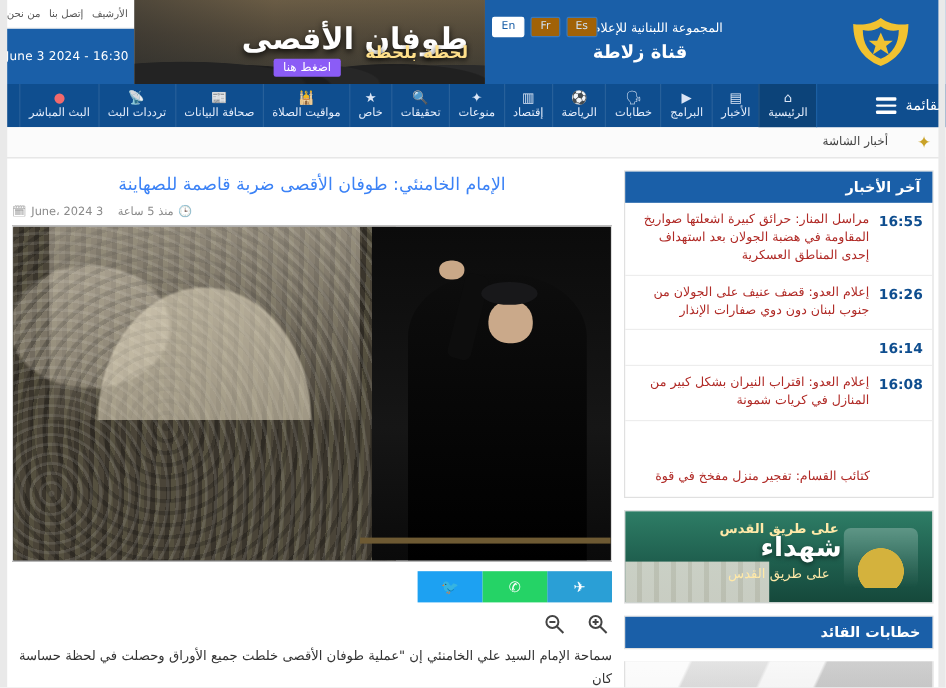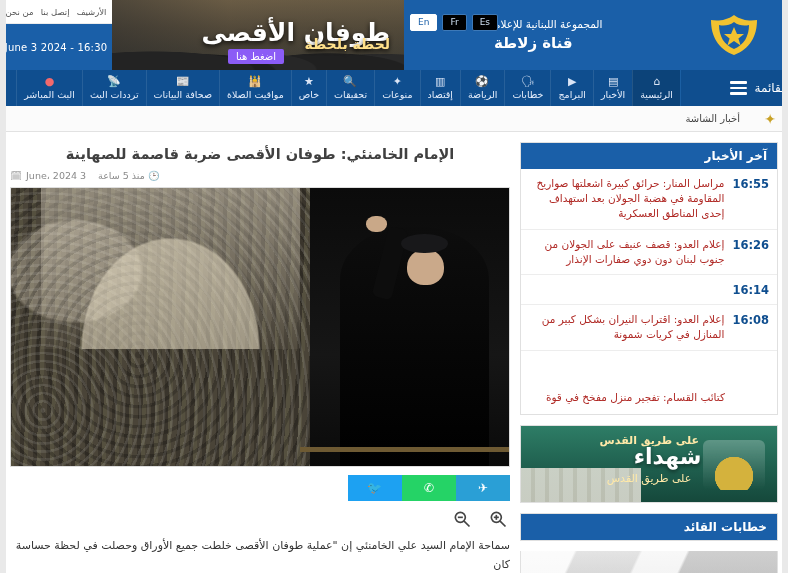--- a/index.html
+++ b/index.html
@@ -49,21 +49,21 @@
   .brand-line2 { font-size: 15px; font-weight: bold; }
 
   .lang-block {
     width: 86px;
     background: #1a5fa8;
     display: flex; align-items: flex-start; justify-content: flex-end;
     padding-top: 14px; padding-left: 6px;
     gap: 5px;
   }
   .lang-btn {
-    background: #000000;
+    background: #a16207;
     color: #cfe0f2;
     font-size: 9px;
     padding: 3px 7px;
     border-radius: 2px;
     border: 1px solid #3d79b8;
     line-height: 1;
   }
   .lang-btn.active { background: #ffffff; color: #1a5fa8; border-color: #ffffff; }
 
   .banner-block {
@@ -276,23 +276,23 @@
   .leader-img:after {
     content: "";
     position: absolute; inset: 0;
     background:
       linear-gradient(115deg, rgba(255,255,255,.85) 0 18%, rgba(210,210,210,.2) 19% 40%, rgba(255,255,255,.7) 41% 56%, rgba(160,160,160,.35) 57% 100%);
   }
 
   
   .main { flex: 1; min-width: 0; }
   .article-title {
-    color: #404040;
+    color: #3b82f6;
     font-size: 14.5px;
-    font-weight: bold;
+    font-weight: normal;
     text-align: center;
     padding: 4px 4px 8px 4px;
   }
   .article-meta {
     display: flex; flex-direction: row; align-items: center; gap: 12px;
     justify-content: flex-end;
     font-size: 9.5px; color: #8a8a8a;
     padding-bottom: 6px;
   }
   .article-meta .meta-item { display: flex; align-items: center; gap: 4px; }

